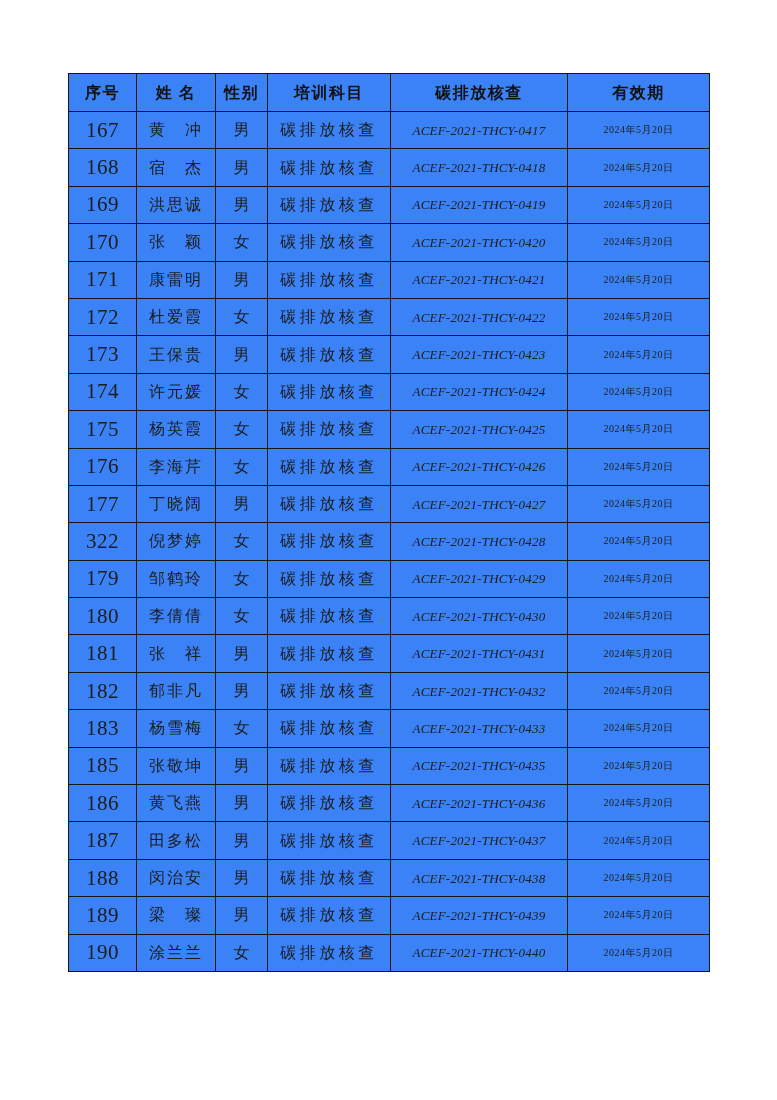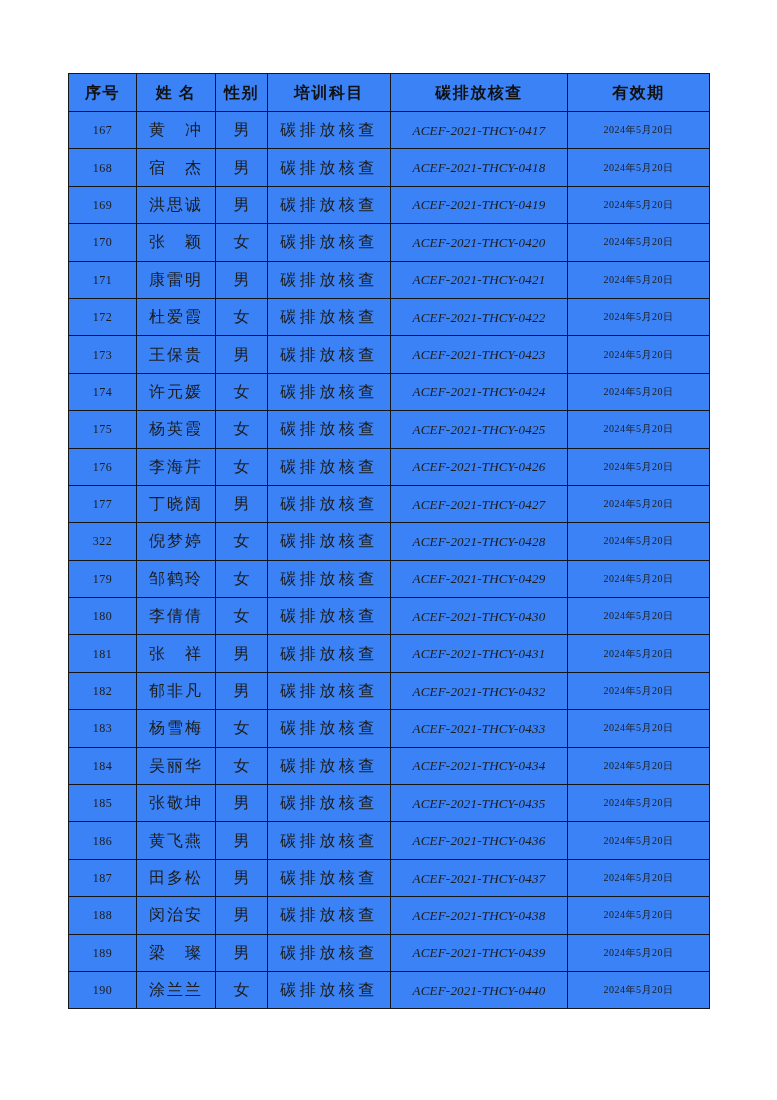--- a/index.html
+++ b/index.html
@@ -41,21 +41,21 @@
     white-space: nowrap;
     overflow: hidden;
   }
   thead tr { height: 38px; }
   tbody tr { height: 37.4px; }
   th {
     font-weight: bold;
     letter-spacing: 1.5px;
     color: #111111;
   }
-  td.cell-index  { font-size: 12px; letter-spacing: 0.5px; text-align: center; }
+  td.cell-index  { font-size: 21px; letter-spacing: 0.5px; text-align: center; }
   td.cell-name   { letter-spacing: 2px; }
   td.cell-gender { }
   td.cell-subject{ letter-spacing: 3.5px; }
   td.cell-cert   { font-size: 13px; letter-spacing: 0.2px; font-style: italic; }
   td.cell-date   { font-size: 10px; letter-spacing: 0.5px; }
 </style>
 </head>
 <body>
 
 <div class="page">
@@ -210,28 +210,20 @@
     </tr>
         <tr>
       <td class="cell-index">183</td>
       <td class="cell-name">杨雪梅</td>
       <td class="cell-gender">女</td>
       <td class="cell-subject">碳排放核查</td>
       <td class="cell-cert">ACEF-2021-THCY-0433</td>
       <td class="cell-date">2024年5月20日</td>
     </tr>
         <tr>
-      <td class="cell-index">184</td>
-      <td class="cell-name">吴丽华</td>
-      <td class="cell-gender">女</td>
-      <td class="cell-subject">碳排放核查</td>
-      <td class="cell-cert">ACEF-2021-THCY-0434</td>
-      <td class="cell-date">2024年5月20日</td>
-    </tr>
-        <tr>
       <td class="cell-index">185</td>
       <td class="cell-name">张敬坤</td>
       <td class="cell-gender">男</td>
       <td class="cell-subject">碳排放核查</td>
       <td class="cell-cert">ACEF-2021-THCY-0435</td>
       <td class="cell-date">2024年5月20日</td>
     </tr>
         <tr>
       <td class="cell-index">186</td>
       <td class="cell-name">黄飞燕</td>

